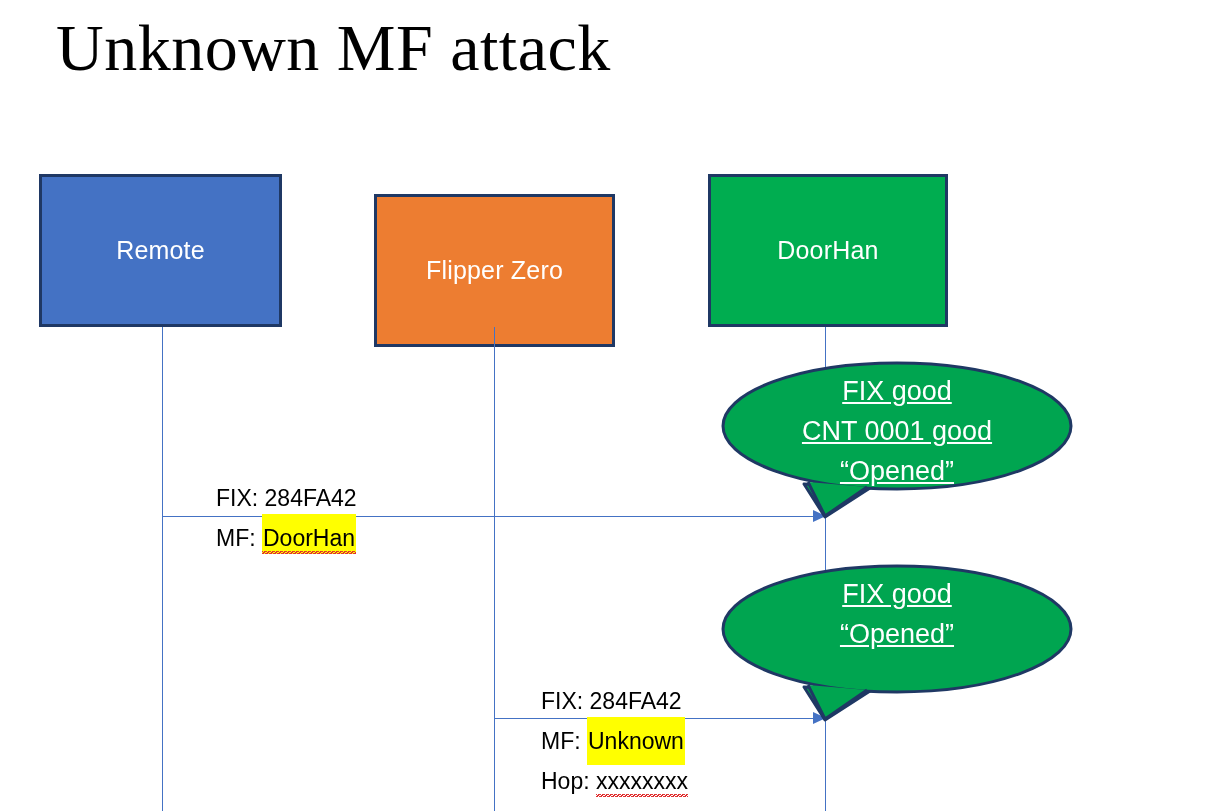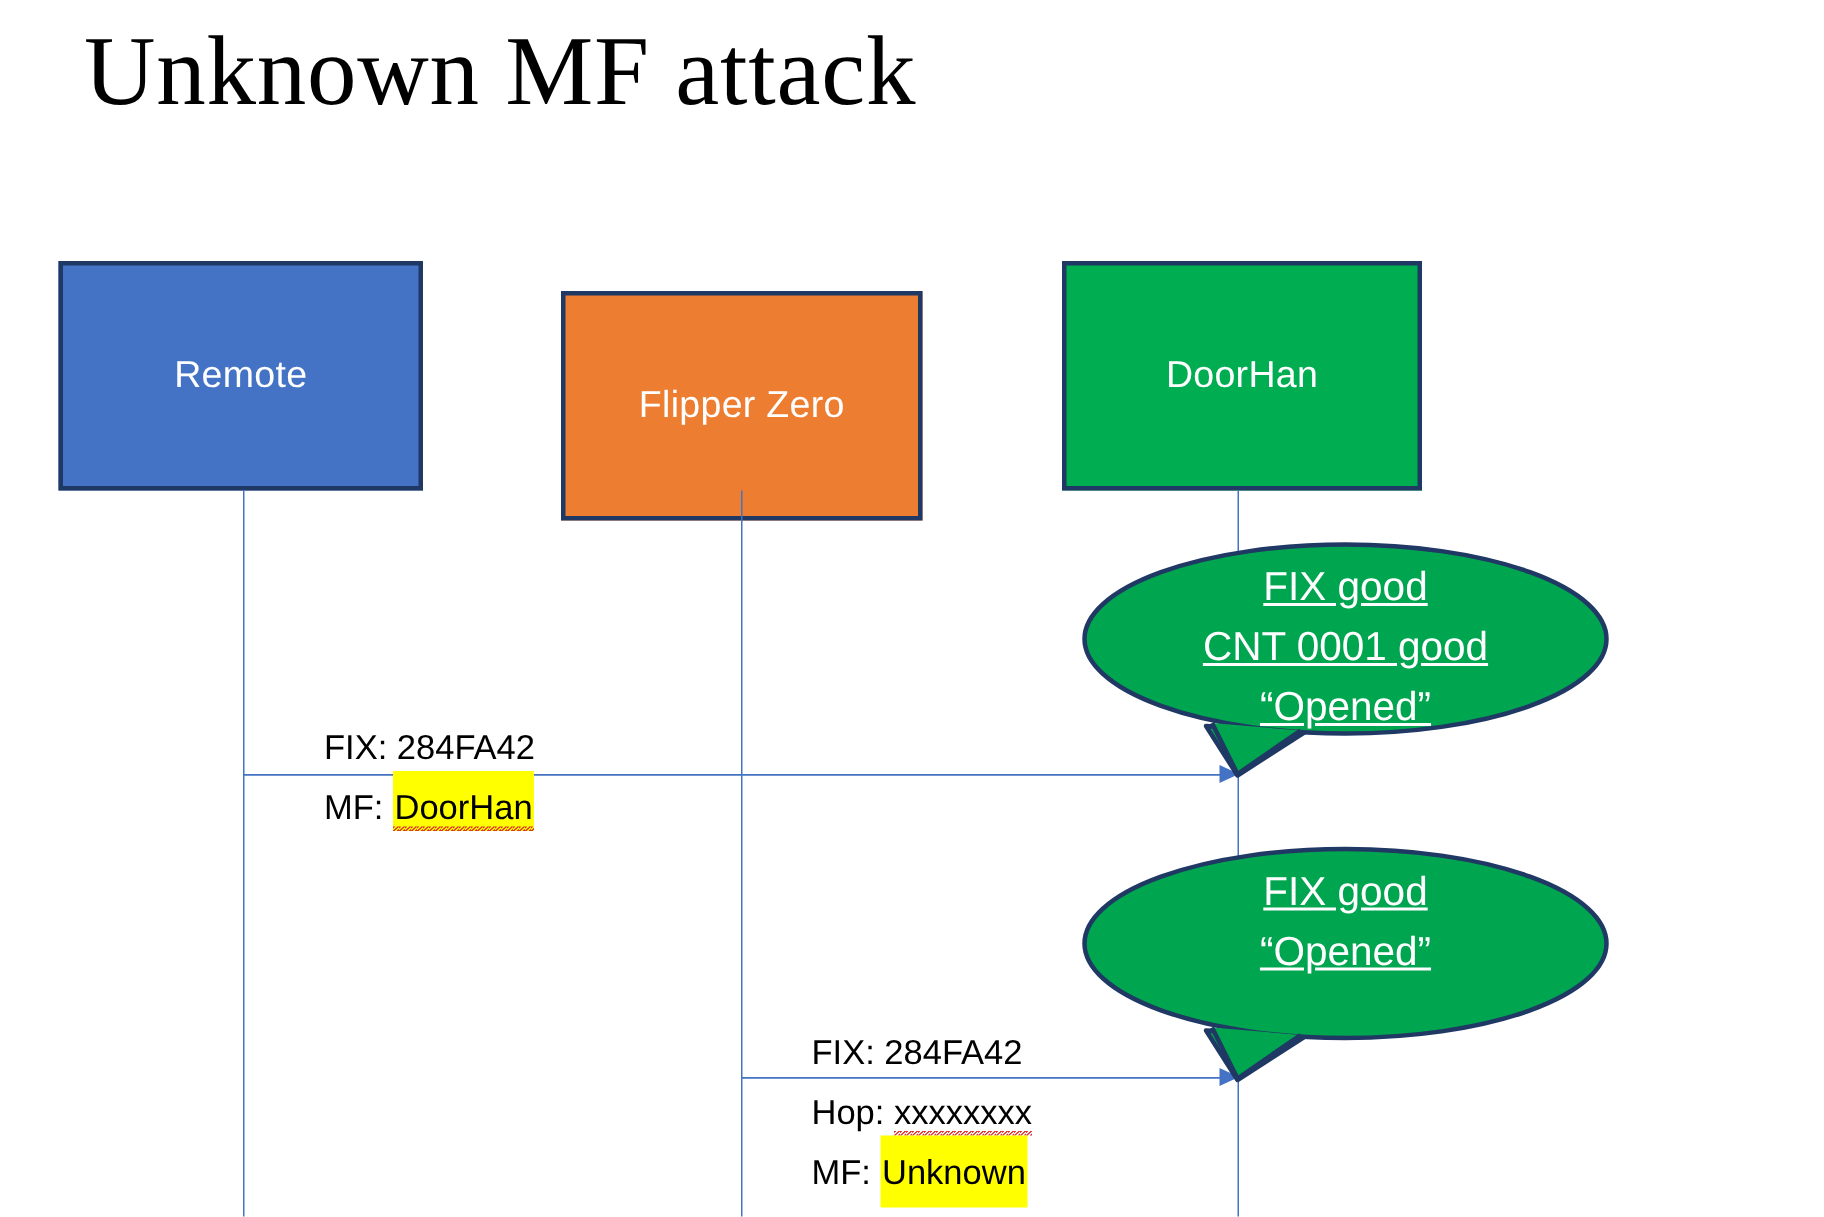--- a/index.html
+++ b/index.html
@@ -195,24 +195,24 @@
     <div class="shaft"></div>
     <div class="head"></div>
   </div>
   <div class="msg-rule" id="msg-rule-2"></div>
 
   <div class="msg-text" id="msg-text-2">
     <span class="line">
       <span>FIX: </span><span>284FA42</span>
     </span>
     <span class="line">
+      <span>MF: </span><span class="hl">Unknown</span>
+    </span>
+    <span class="line">
       <span>Hop: </span><span class="misspell">xxxxxxxx</span>
-    </span>
-    <span class="line">
-      <span>MF: </span><span class="hl">Unknown</span>
     </span>
   </div>
 
   <div class="callout" id="callout-1">
     <svg width="352" height="160" viewBox="0 0 352 160">
       <path d="M 82 122 L 103 155 L 148 126 Z" fill="#00A550" stroke="#1F3864" stroke-width="3" stroke-linejoin="round"></path>
       <ellipse cx="175" cy="64" rx="174" ry="63" fill="#00A550" stroke="#1F3864" stroke-width="3"></ellipse>
       <path d="M 86 120 L 103 154 L 145 125" fill="#00A550" stroke="#1F3864" stroke-width="3" stroke-linejoin="round"></path>
     </svg>
     <div class="callout-text">

